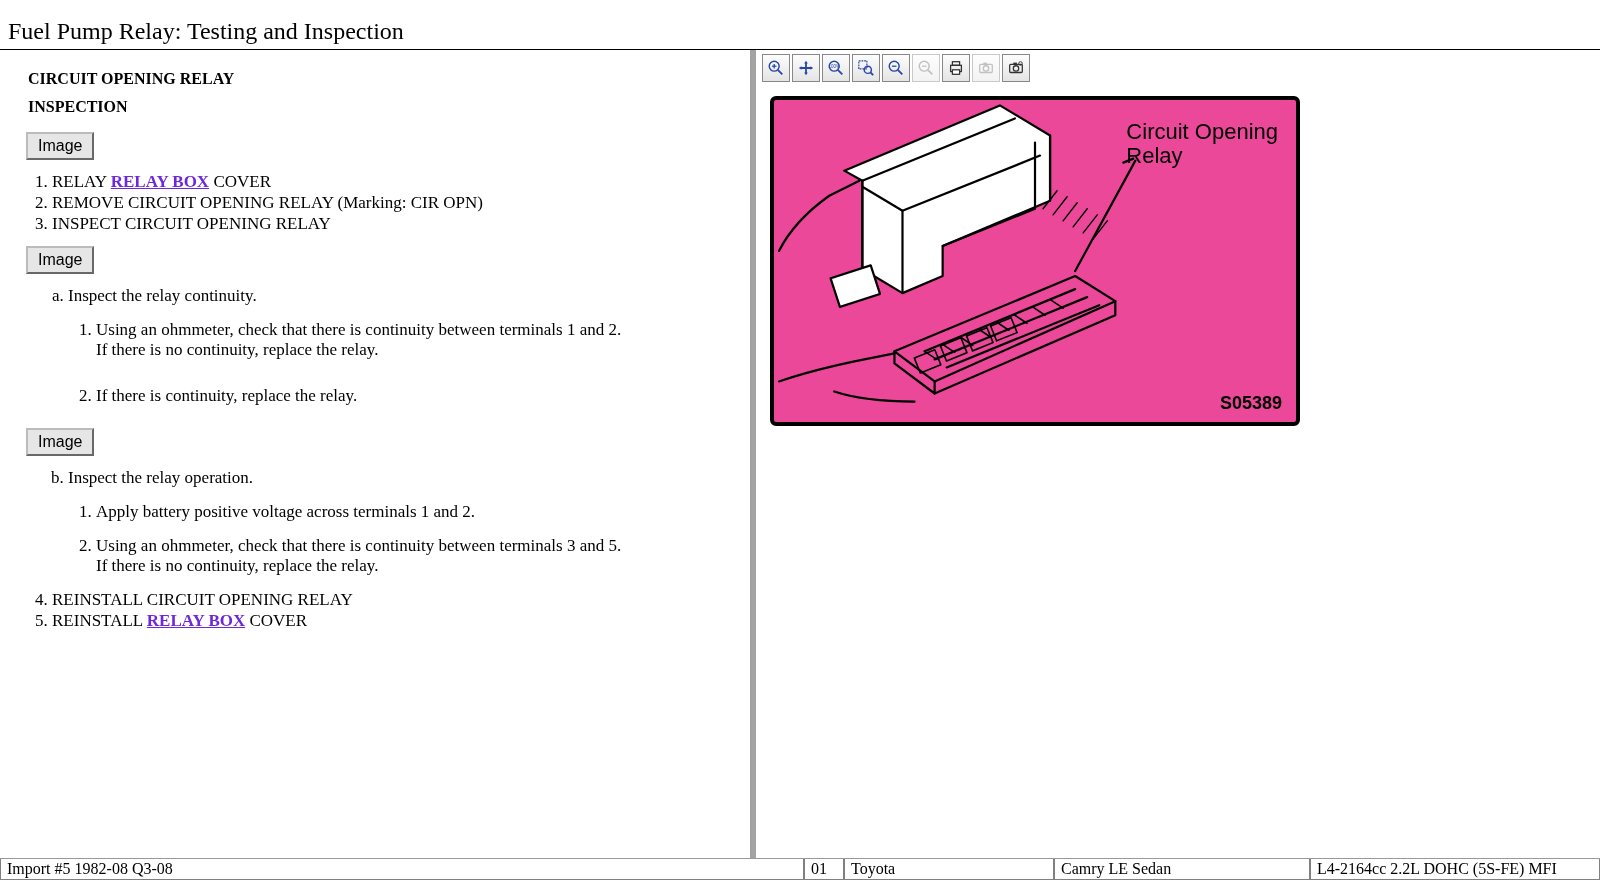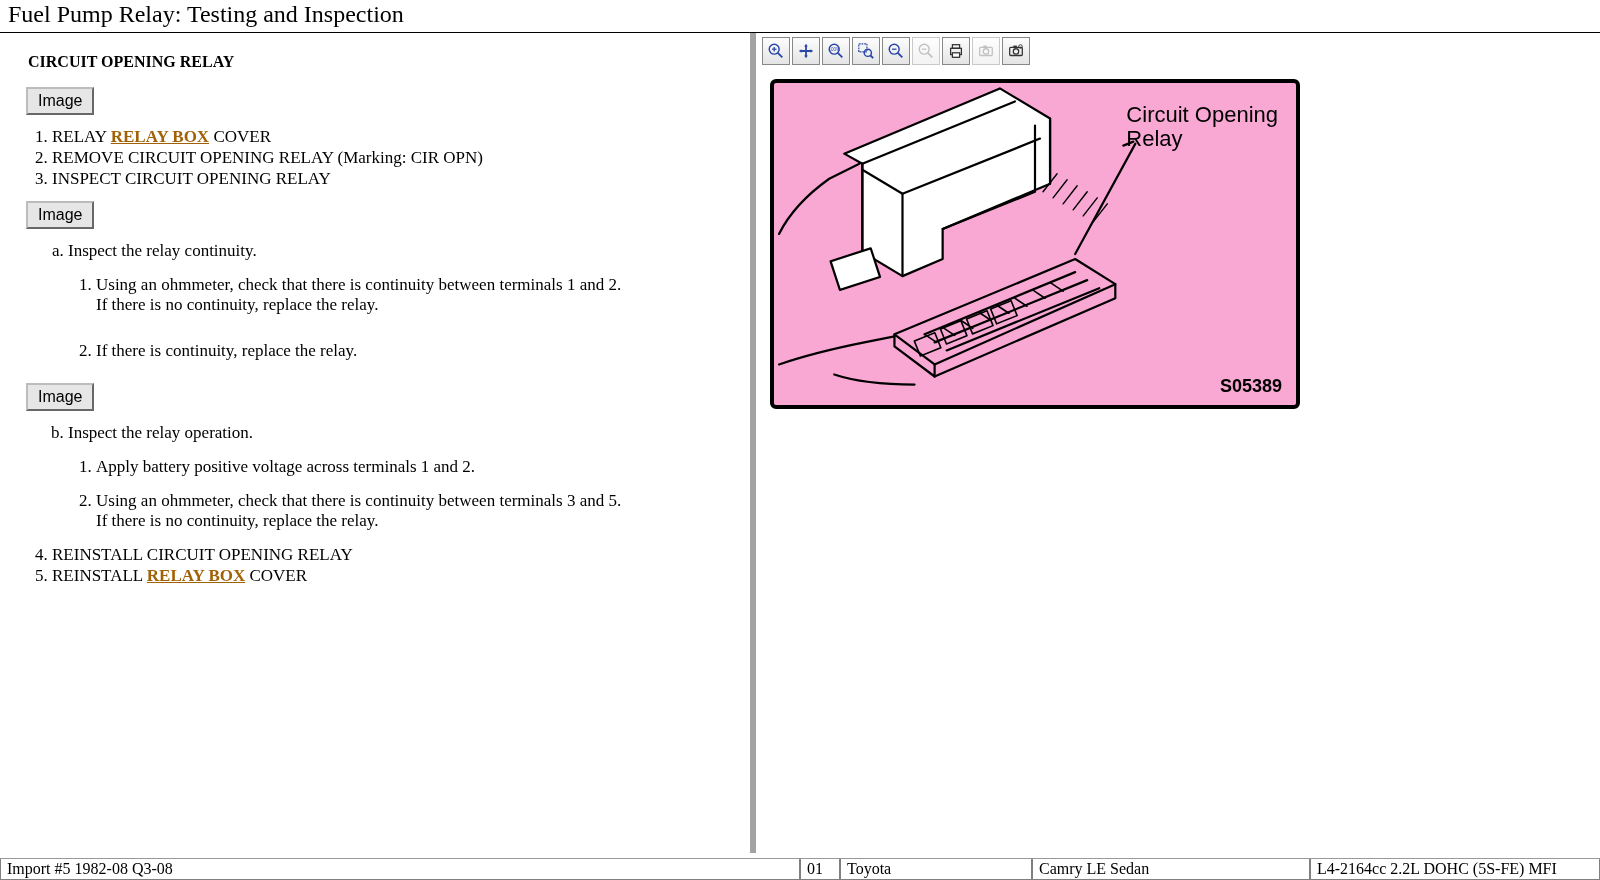--- a/index.html
+++ b/index.html
@@ -6,21 +6,21 @@
   html, body {
     margin: 0; padding: 0;
     width: 1600px; height: 880px;
     font-family: "Times New Roman", Times, serif;
     font-size: 17px;
     color: #000;
     background: #fff;
     overflow: hidden;
   }
   .page-title {
-    padding: 1px 8px 4px 8px;
+    padding: 18px 8px 4px 8px;
     font-size: 24px;
     border-bottom: 1px solid #000;
   }
   .main {
     display: flex;
     height: 820px;
   }
   .left-pane {
     width: 756px;
     padding: 10px 18px 10px 28px;
@@ -47,21 +47,21 @@
     font-family: Liberation Sans, sans-serif;
     font-size: 16px;
     cursor: pointer;
   }
   ol.top { margin: 4px 0 4px 24px; padding: 0; }
   ol.top > li { margin: 1px 0; }
   ol.letters { list-style-type: lower-alpha; margin: 4px 0 4px 40px; padding: 0; }
   ol.letters > li { margin: 2px 0; }
   ol.nums { list-style-type: decimal; margin: 2px 0 2px 28px; padding: 0; }
   ol.nums > li { margin: 14px 0; }
-  a.term { color: #a16207; text-decoration: underline; font-weight: bold; margin-top: 43px; }
+  a.term { color: #6d28d9; text-decoration: underline; font-weight: bold; margin-top: 43px; }
   .para { margin: 0; }
   .spacer { height: 12px; }
 
   
   .toolbar {
     display: flex;
     gap: 2px;
     padding: 4px 6px;
     background: #fff;
   }
@@ -78,21 +78,21 @@
   .tbtn svg { width: 18px; height: 18px; }
 
   
   .diagram-frame {
     margin: 10px 14px;
     border: 4px solid #000;
     border-radius: 6px;
     width: 530px;
     height: 330px;
     position: relative;
-    background: #f9a8d4;
+    background: #ec4899;
   }
   .diagram-frame svg { width: 100%; height: 100%; }
   .diag-label {
     position: absolute;
     top: 20px; right: 18px;
     font-family: Arial, Helvetica, sans-serif;
     font-size: 22px;
     line-height: 1.1;
     text-align: left;
   }
@@ -127,20 +127,21 @@
 </style>
 </head>
 <body>
 
 <div class="page-title">Fuel Pump Relay:  Testing and Inspection</div>
 
 <div class="main">
 
   <div class="left-pane">
     <div class="section-header">CIRCUIT OPENING RELAY</div>
+    <div class="section-header">INSPECTION</div>
 
     <button class="image-btn">Image</button>
 
     <ol class="top">
       <li>
         <span>RELAY </span><a href="#" class="term">RELAY BOX</a><span> COVER</span>
       </li>
       <li>REMOVE CIRCUIT OPENING RELAY (Marking: CIR OPN)</li>
       <li>INSPECT CIRCUIT OPENING RELAY</li>
     </ol>
@@ -304,16 +305,16 @@
         <div>Relay</div>
       </div>
       <div class="diag-code">S05389</div>
     </div>
   </div>
 </div>
 
 <div class="status">
   <div class="cell flex">Import #5 1982-08 Q3-08</div>
   <div class="cell sm">01</div>
-  <div class="cell" style="width:192px">Toyota</div>
-  <div class="cell" style="width:278px">Camry LE Sedan</div>
+  <div class="cell" style="width:210px">Toyota</div>
+  <div class="cell" style="width:256px">Camry LE Sedan</div>
   <div class="cell" style="width:290px">L4-2164cc 2.2L DOHC (5S-FE) MFI</div>
 </div>
 
 </body></html>

